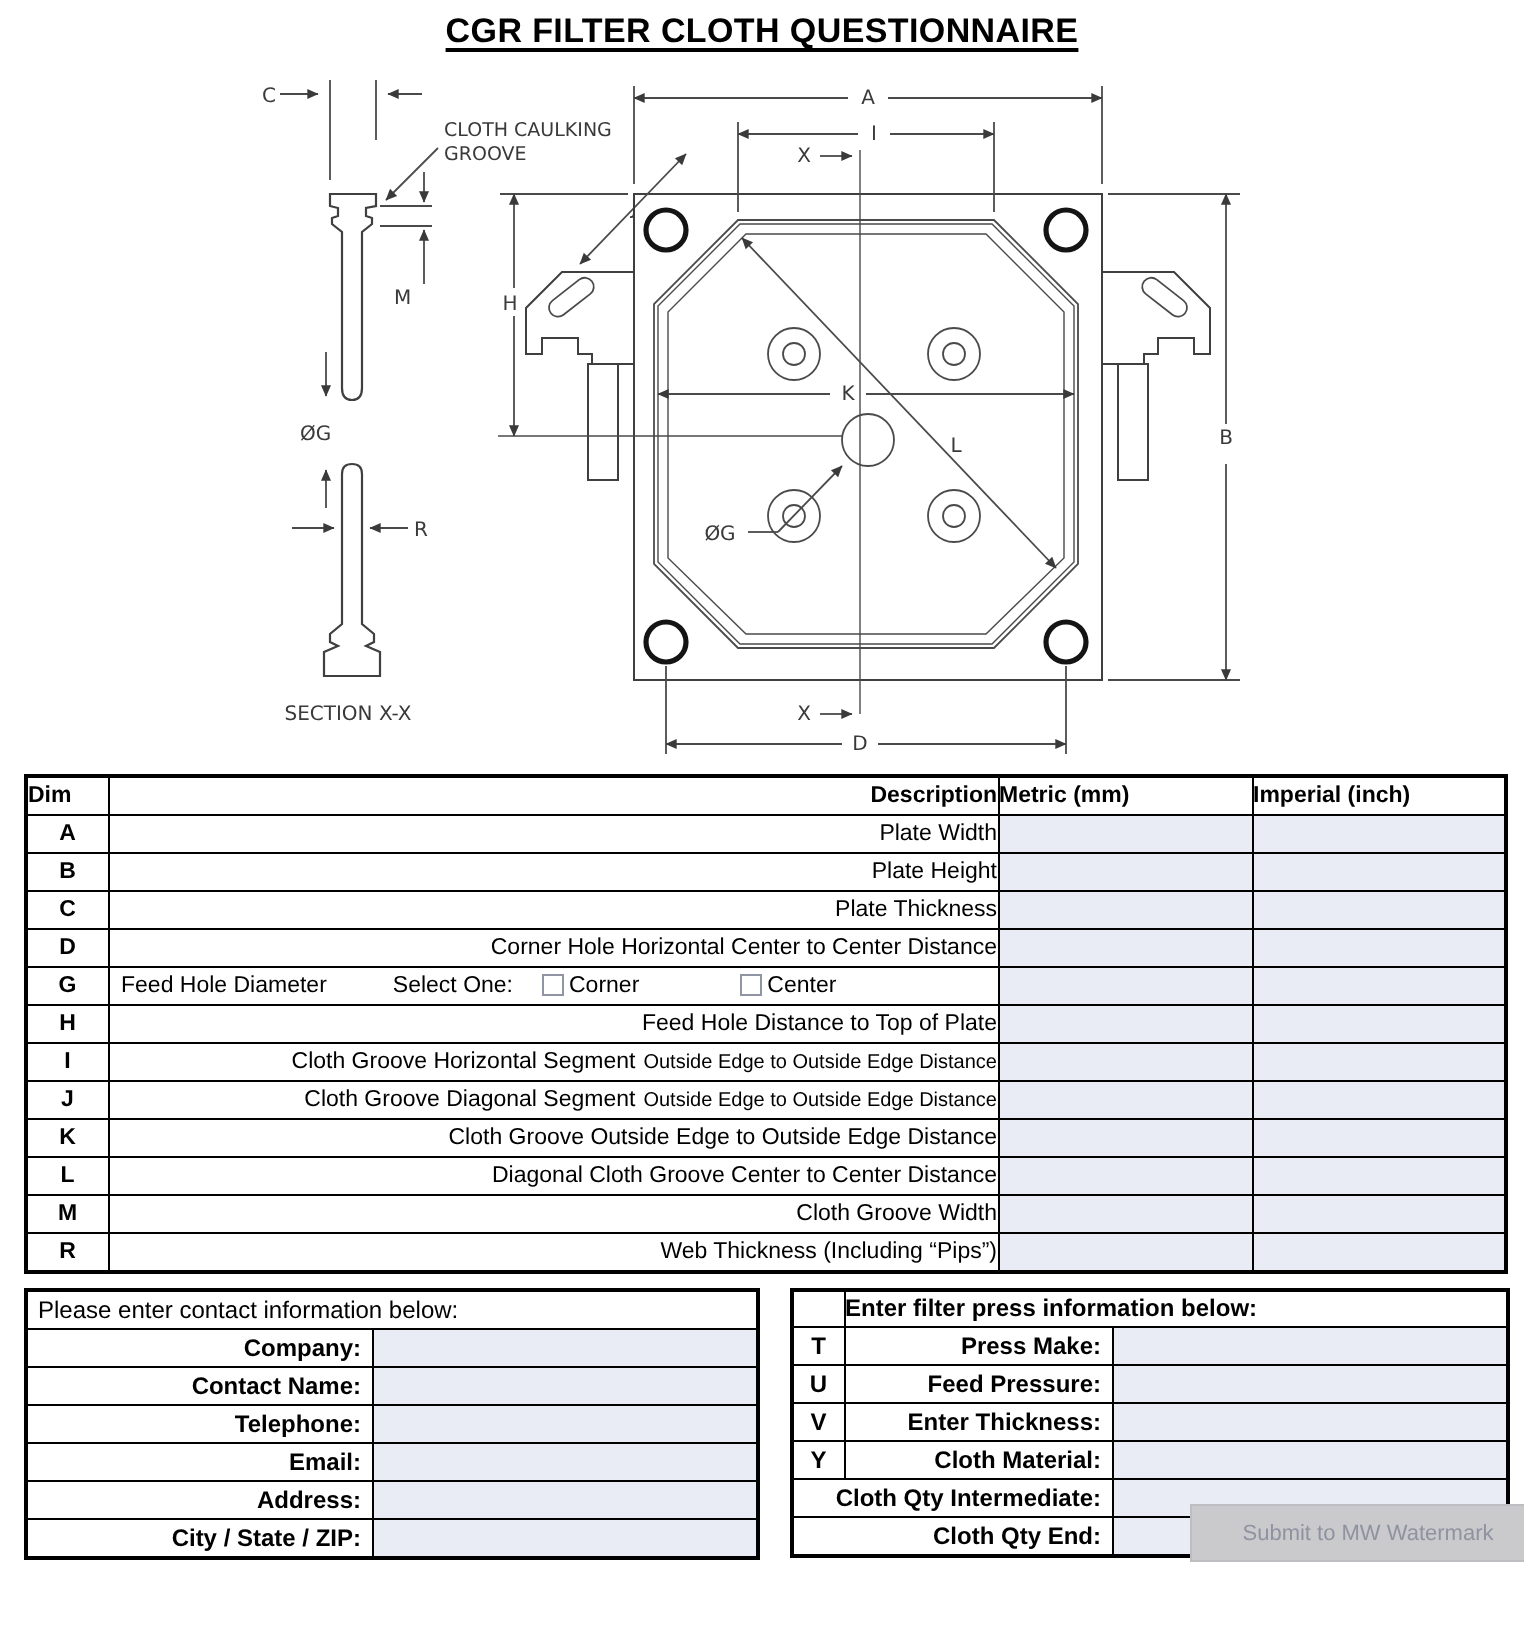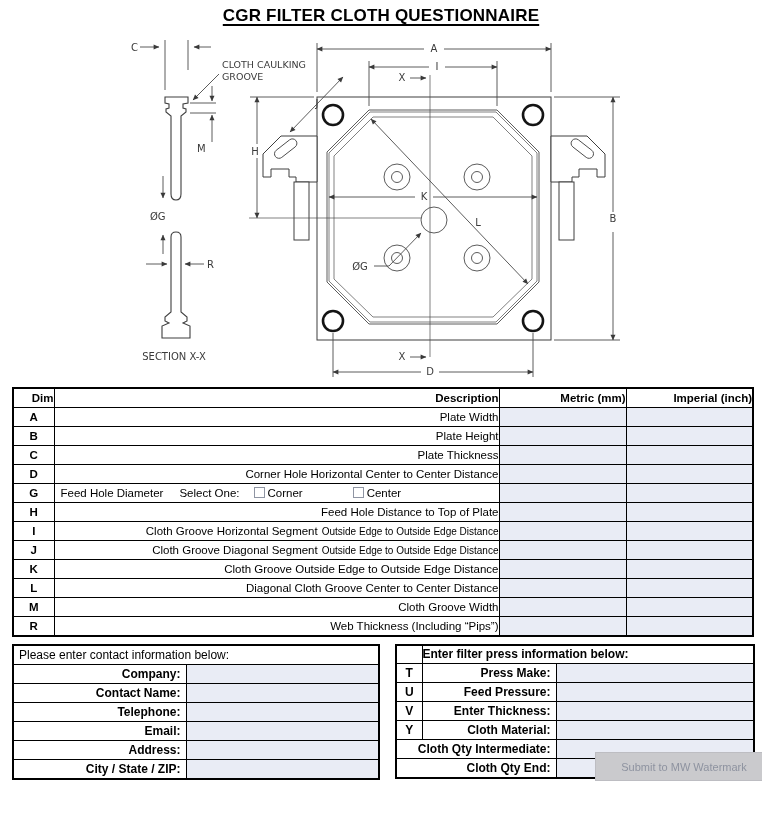--- a/index.html
+++ b/index.html
@@ -15,29 +15,29 @@
 .ol { stroke:#3f3f3f; stroke-width:1.1; fill:none; }
 .dl { stroke:#4a4a4a; stroke-width:0.9; fill:none; }
 .tl { stroke:#4a4a4a; stroke-width:0.7; fill:none; }
 .th { stroke:#141414; stroke-width:2.6; fill:#fff; }
 .wh { fill:#fff; stroke:#3f3f3f; stroke-width:1; }
 table { border-collapse:collapse; table-layout:fixed; background:#fff; }
 td { border:1px solid #000; padding:0; overflow:hidden; white-space:nowrap; vertical-align:middle; }
 .dimtbl { position:absolute; left:12px; top:387px; width:740px; border:2px solid #000; }
 .dimtbl td { height:19px; font-size:11.5px; }
 .hdr { font-weight:bold; font-size:12px; }
-.center { text-align:right; }
+.center { text-align:left; }
 .dim-letter { text-align:center; font-weight:bold; font-size:12px; }
 .desc { padding-left:8px;text-align:right; }
 .desc .small { font-size:10px; margin-left:4px; }
 .input-cell { background:#e9ecf5; }
 .cell-input { display:block; width:100%; height:18px; border:0; background:transparent;
               font:11.5px "Liberation Sans", sans-serif; padding:0 4px; outline:none; }
 .desc-flex { display:flex; align-items:center; padding-left:6px; }
-.sel-lbl { margin-left:16px; }
+.sel-lbl { margin-left:33px; }
 .chk { appearance:none; -webkit-appearance:none; width:11px; height:11px;
        border:1.3px solid #8f95a3; background:#fff; margin:0 3px 0 0; flex:none; }
 .chk1 { margin-left:14px; } .chk2 { margin-left:50px; }
 .ct { position:absolute; left:12px; top:644px; width:366px; border:2px solid #000; }
 .ct td { height:19px; font-size:12px; }
 .pt { position:absolute; left:395px; top:644px; width:358px; border:2px solid #000; }
 .pt td { height:18px; font-size:12px; }
 .lbl { font-weight:bold; text-align:right; padding-right:5px; }
 .hd-left { font-weight:normal; font-size:12.5px; padding-left:5px; }
 .hd-center { font-weight:bold; font-size:12.5px; text-align:left; }

